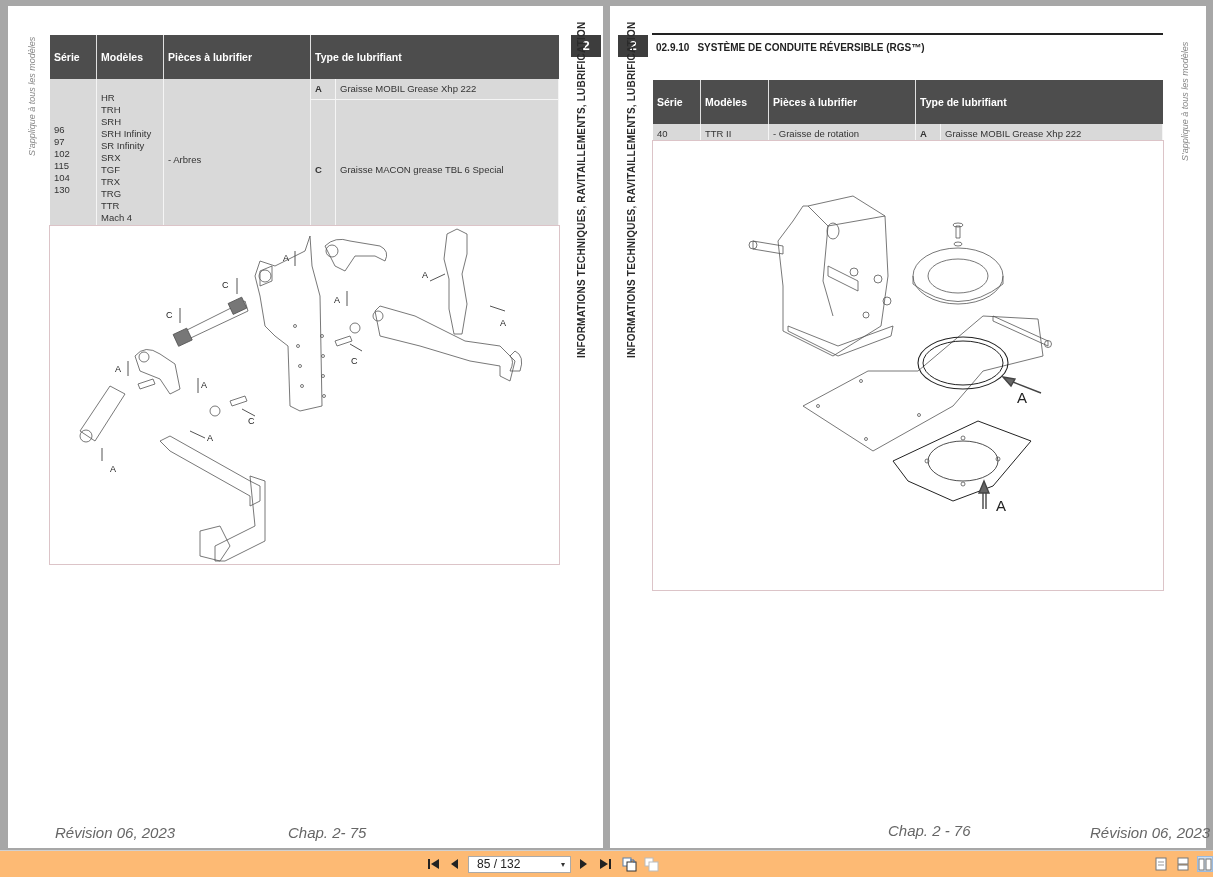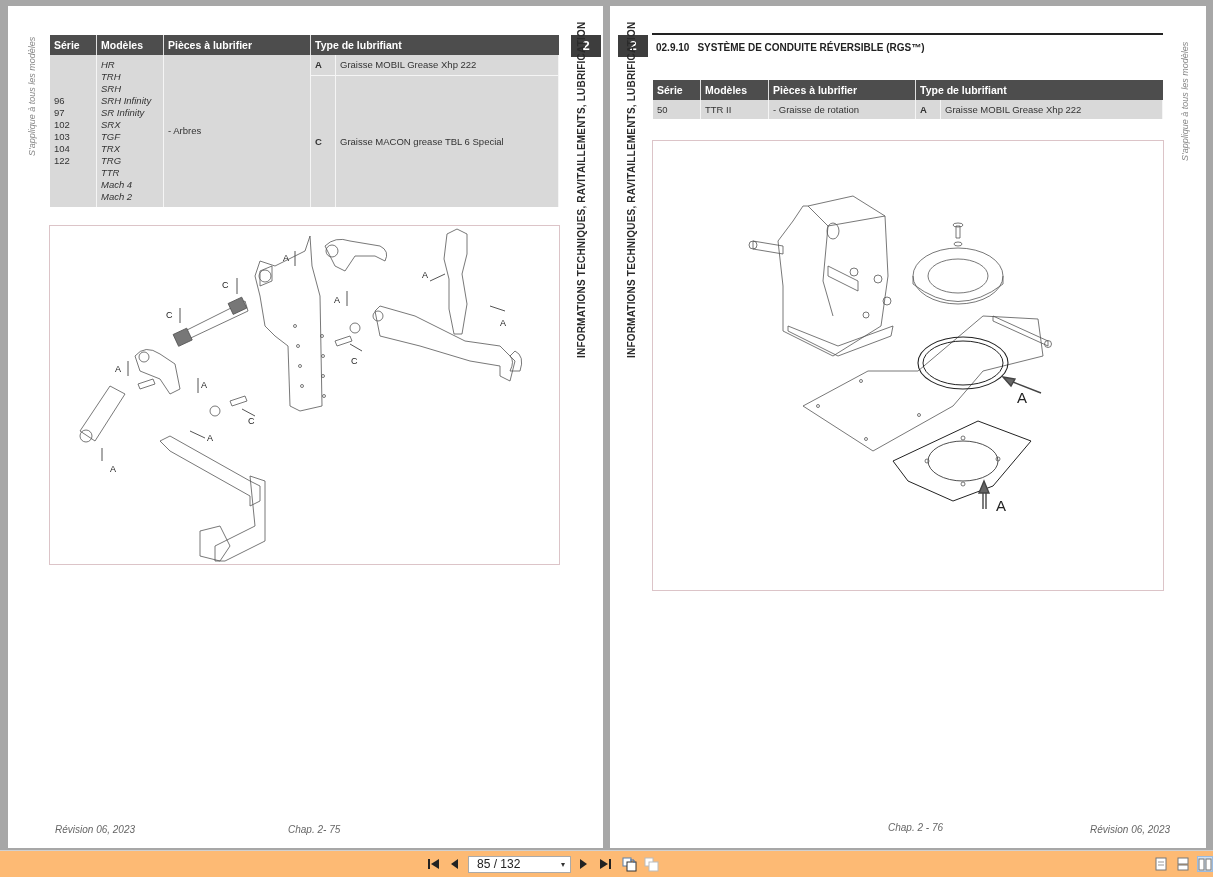--- a/index.html
+++ b/index.html
@@ -2,29 +2,29 @@
 <html><head>
 <meta charset="utf-8">
 <style>
   html,body{margin:0;padding:0;}
   body{width:1213px;height:877px;background:#a7a7a7;position:relative;overflow:hidden;font-family:"Liberation Sans",sans-serif;}
   .page{position:absolute;top:6px;background:#fff;height:842px;}
   #page-left{left:8px;width:595px;}
   #page-right{left:610px;width:596px;}
   .side-note{position:absolute;font-family:"Liberation Sans",sans-serif;font-style:italic;font-size:9px;color:#888;white-space:nowrap;transform-origin:left top;}
   table.lub{position:absolute;border-collapse:collapse;font-family:"Liberation Sans",sans-serif;font-size:9.5px;color:#333;}
-  table.lub th{background:#4d4d4d;color:#fff;font-weight:bold;text-align:left;padding:3px 4px;height:14px;font-size:10.5px;border-right:1px solid #e0e0e0;}
+  table.lub th{background:#4d4d4d;color:#fff;font-weight:bold;text-align:left;padding:15px 4px;height:14px;font-size:10.5px;border-right:1px solid #e0e0e0;}
   table.lub th:last-child{border-right:none;}
   table.lub td{background:#d9d9d9;padding:2px 4px;vertical-align:middle;border-right:1px solid #f5f5f5;line-height:12px;}
   table.lub td.code{font-weight:bold;width:16px;}
   table.lub tr.sep td{border-top:1px solid #f5f5f5;}
   .chapter-box{position:absolute;background:#3d3d3d;color:#fff;font-weight:bold;font-size:13px;text-align:center;line-height:22px;width:30px;height:22px;}
   .chapter-label{position:absolute;font-weight:bold;font-size:10px;color:#2a2a2a;white-space:nowrap;transform:rotate(-90deg);transform-origin:left top;letter-spacing:0.2px;}
   .figure{position:absolute;border:1px solid #dcc4c8;background:#fff;}
-  .footer{position:absolute;font-style:italic;font-size:10px;color:#666;white-space:nowrap;}
+  .footer{position:absolute;font-style:italic;font-size:15px;color:#666;white-space:nowrap;}
   .section-rule{position:absolute;height:2px;background:#222;}
   .section-title{position:absolute;font-weight:bold;font-size:10px;color:#222;white-space:nowrap;}
   .section-title span.num{margin-right:8px;}
   
   #toolbar{position:absolute;left:0;top:850px;width:1213px;height:27px;background:#fdba74;border-top:1px solid #d0d0d0;}
   .tb-btn{position:absolute;top:5px;height:16px;display:flex;align-items:center;justify-content:center;cursor:pointer;}
   .page-select{position:absolute;left:468px;top:5px;width:103px;height:17px;background:#fff;border:1px solid #aaa;box-sizing:border-box;font-size:12px;color:#222;line-height:15px;padding-left:8px;}
   .page-select .arrow{position:absolute;right:5px;top:0;font-size:8px;color:#333;}
   svg text{font-family:"Liberation Sans",sans-serif;}
 </style>
@@ -42,25 +42,25 @@
         <th style="width:138px;">Pièces à lubrifier</th>
         <th colspan="2">Type de lubrifiant</th>
       </tr>
     </thead>
     <tbody>
       <tr>
         <td rowspan="2">
           <div>96</div>
           <div>97</div>
           <div>102</div>
-          <div>103</div>
+          <div>115</div>
           <div>104</div>
-          <div>122</div>
+          <div>130</div>
         </td>
-        <td rowspan="2" style="padding-top:4px;padding-bottom:4px;font-style:italic;">
+        <td rowspan="2" style="padding-top:13px;padding-bottom:4px;">
           <div>HR</div>
           <div>TRH</div>
           <div>SRH</div>
           <div>SRH Infinity</div>
           <div>SR Infinity</div>
           <div>SRX</div>
           <div>TGF</div>
           <div>TRX</div>
           <div>TRG</div>
           <div>TTR</div>
@@ -175,21 +175,21 @@
     <thead>
       <tr>
         <th style="width:39px;">Série</th>
         <th style="width:59px;">Modèles</th>
         <th style="width:138px;">Pièces à lubrifier</th>
         <th colspan="2">Type de lubrifiant</th>
       </tr>
     </thead>
     <tbody>
       <tr>
-        <td style="height:15px;">50</td>
+        <td style="height:15px;">40</td>
         <td>TTR II</td>
         <td>- Graisse de rotation</td>
         <td class="code">A</td>
         <td>Graisse MOBIL Grease Xhp 222</td>
       </tr>
     </tbody>
   </table>
 
   <div class="side-note" style="left:570px;top:155px;transform:rotate(-90deg);">S'applique à tous les modèles</div>
 

